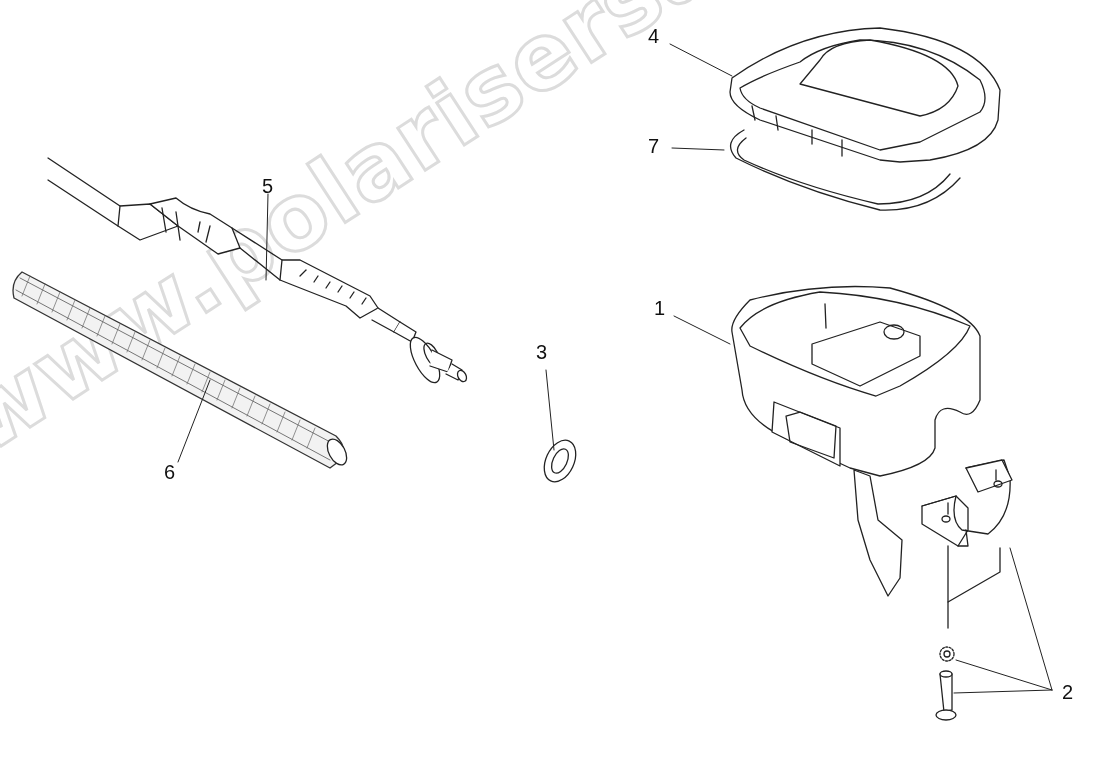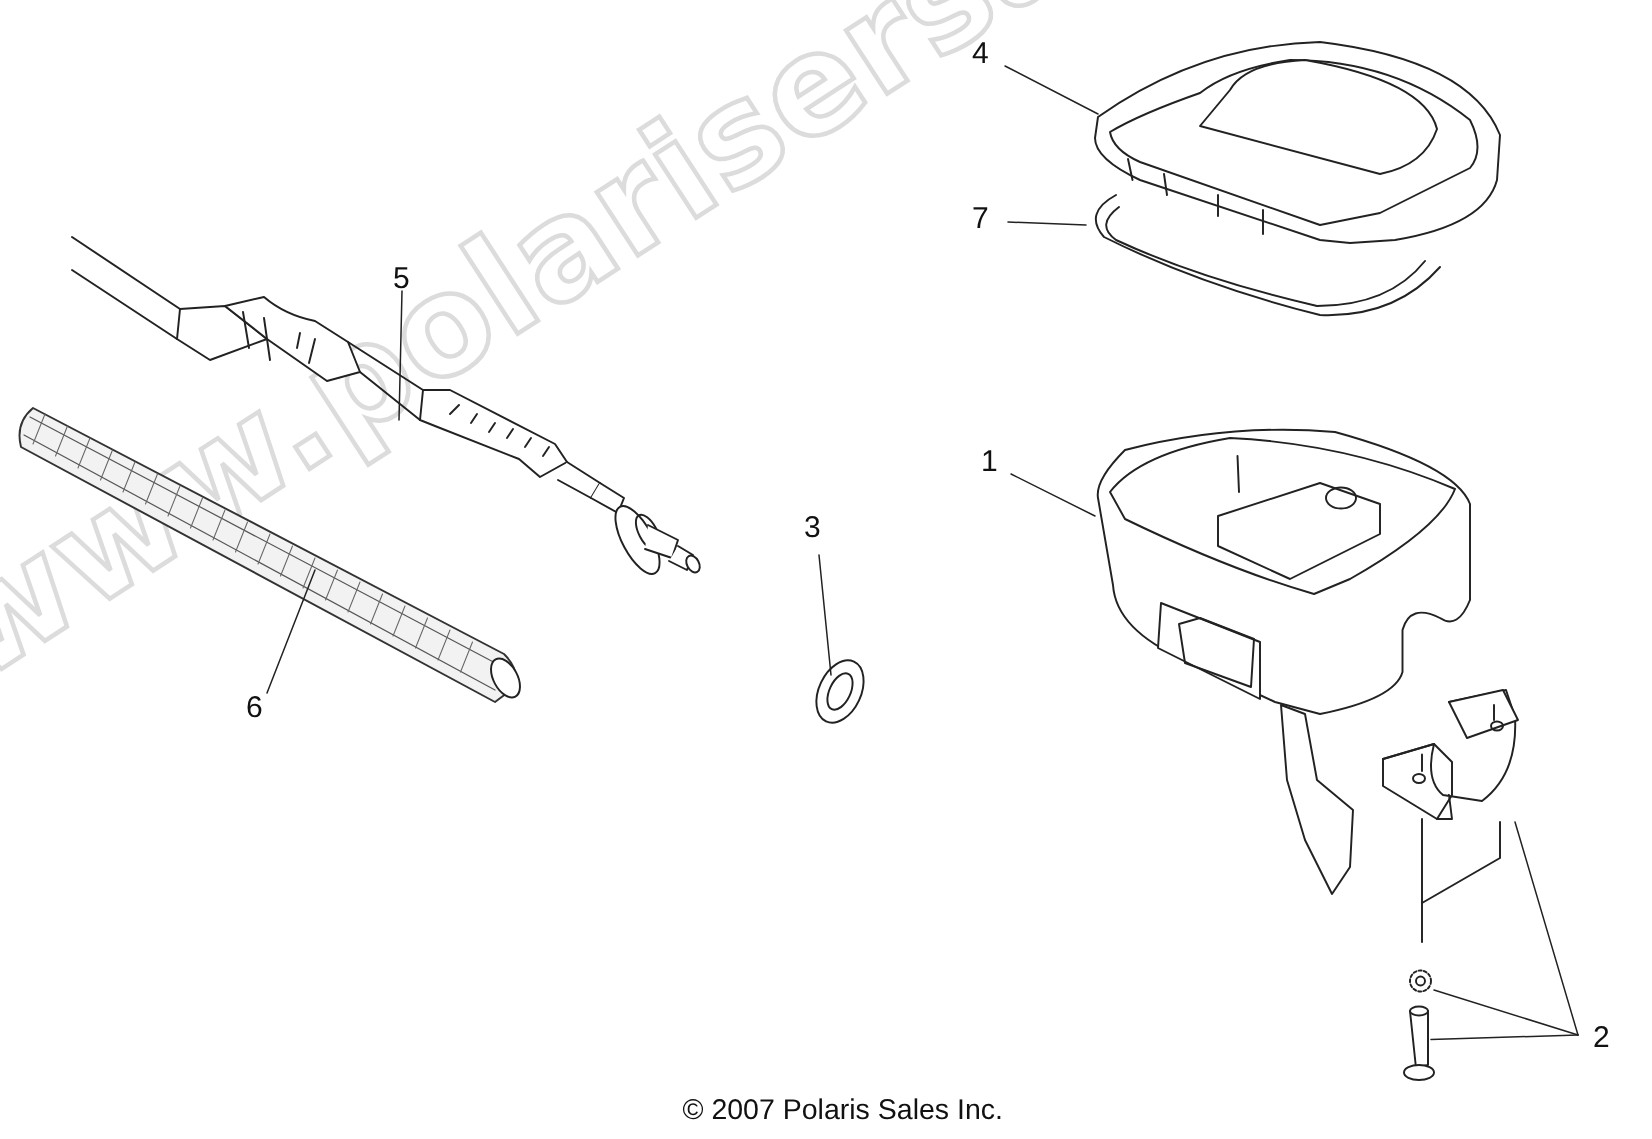--- a/index.html
+++ b/index.html
@@ -143,14 +143,13 @@
   </svg>
 
   <span class="callout" style="left:262px; top:176px;">5</span>
   <span class="callout" style="left:164px; top:462px;">6</span>
   <span class="callout" style="left:536px; top:342px;">3</span>
   <span class="callout" style="left:648px; top:26px;">4</span>
   <span class="callout" style="left:648px; top:136px;">7</span>
   <span class="callout" style="left:654px; top:298px;">1</span>
   <span class="callout" style="left:1062px; top:682px;">2</span>
 
-  <div class="copyright">© 2007 Polaris Sales Inc.</div>
 </div>
 
 </body></html>

